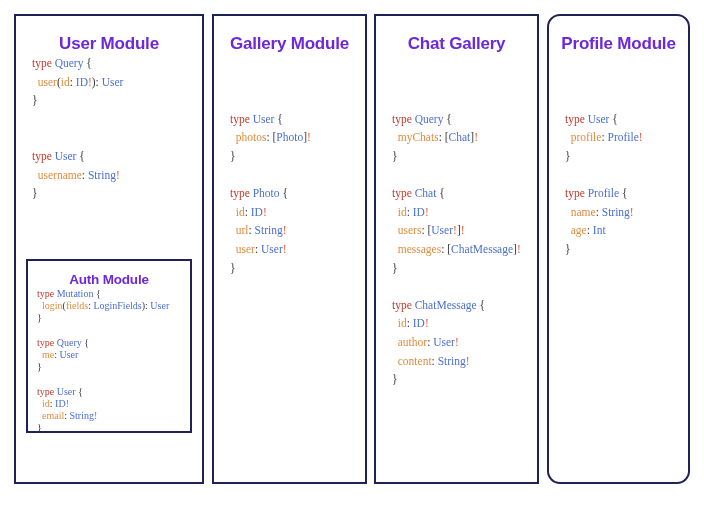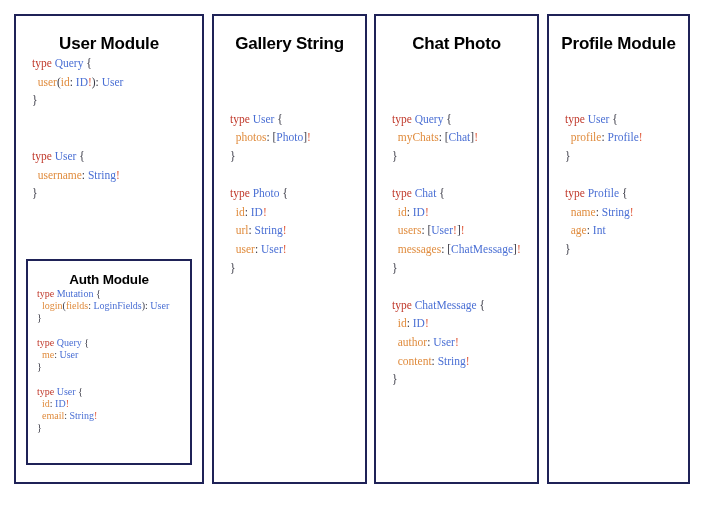--- a/index.html
+++ b/index.html
@@ -30,21 +30,21 @@
   }
 
   .module-card.nested {
     border-width: 2px;
   }
 
   .module-title {
     text-align: center;
     font-family: "Liberation Sans", sans-serif;
     font-weight: bold;
-    color: #000000;
+    color: #6d28d9;
     letter-spacing: -0.2px;
   }
 
   .card-title-lg {
     font-size: 17px;
     line-height: 20px;
     margin-top: 18px;
     margin-bottom: 0;
   }
 
@@ -74,50 +74,50 @@
   
   .t-kw    { color: #c0392b; }   
   .t-type  { color: #4a6fd4; }   
   .t-field { color: #e08c3e; }   
   .t-punct { color: #3a3a46; }   
   .t-bang  { color: #e05b3c; }   
   .t-brk   { color: #3a3a46; }   
 
   
   #card-user    { left: 14px;  top: 14px;  width: 190px; height: 470px; }
-  #card-auth    { left: 10px;  top: 243px; width: 166px; height: 206px; }
+  #card-auth    { left: 10px;  top: 243px; width: 166px; height: 174px; }
   #card-gallery { left: 212px; top: 14px;  width: 155px; height: 470px; }
   #card-chat    { left: 374px; top: 14px;  width: 165px; height: 470px; }
-  #card-profile { left: 547px; top: 14px;  width: 143px; height: 470px; }
+  #card-profile { left: 547px; top: 14px;  width: 143px; height: 470px; border-radius: 13px; }
 
   .code-pad-lg { padding: 0 0 0 16px; }
   .code-pad-sm { padding: 0 0 0 9px; }
 </style>
 </head>
 <body>
 
 <div id="board">
 
   <div class="module-card" id="card-user">
     <div class="module-title card-title-lg">User Module</div>
     <div class="code-block code-lg code-pad-lg"><div><span class="t-kw">type </span><span class="t-type">Query</span><span class="t-punct"> {</span></div><div><span class="t-punct">  </span><span class="t-field">user</span><span class="t-punct">(</span><span class="t-field">id</span><span class="t-punct">: </span><span class="t-type">ID</span><span class="t-bang">!</span><span class="t-punct">): </span><span class="t-type">User</span></div><div><span class="t-punct">}</span></div><div>&nbsp;</div><div>&nbsp;</div><div><span class="t-kw">type </span><span class="t-type">User</span><span class="t-punct"> {</span></div><div><span class="t-punct">  </span><span class="t-field">username</span><span class="t-punct">: </span><span class="t-type">String</span><span class="t-bang">!</span></div><div><span class="t-punct">}</span></div></div>
 
     <div class="module-card nested" id="card-auth">
       <div class="module-title card-title-sm">Auth Module</div>
       <div class="code-block code-sm code-pad-sm"><div><span class="t-kw">type </span><span class="t-type">Mutation</span><span class="t-punct"> {</span></div><div><span class="t-punct">  </span><span class="t-field">login</span><span class="t-punct">(</span><span class="t-field">fields</span><span class="t-punct">: </span><span class="t-type">LoginFields</span><span class="t-punct">): </span><span class="t-type">User</span></div><div><span class="t-punct">}</span></div><div>&nbsp;</div><div><span class="t-kw">type </span><span class="t-type">Query</span><span class="t-punct"> {</span></div><div><span class="t-punct">  </span><span class="t-field">me</span><span class="t-punct">: </span><span class="t-type">User</span></div><div><span class="t-punct">}</span></div><div>&nbsp;</div><div><span class="t-kw">type </span><span class="t-type">User</span><span class="t-punct"> {</span></div><div><span class="t-punct">  </span><span class="t-field">id</span><span class="t-punct">: </span><span class="t-type">ID</span><span class="t-bang">!</span></div><div><span class="t-punct">  </span><span class="t-field">email</span><span class="t-punct">: </span><span class="t-type">String</span><span class="t-bang">!</span></div><div><span class="t-punct">}</span></div></div>
     </div>
   </div>
 
   <div class="module-card" id="card-gallery">
-    <div class="module-title card-title-lg">Gallery String</div>
+    <div class="module-title card-title-lg">Gallery Module</div>
     <div class="code-block code-lg code-pad-lg"><div>&nbsp;</div><div>&nbsp;</div><div>&nbsp;</div><div><span class="t-kw">type </span><span class="t-type">User</span><span class="t-punct"> {</span></div><div><span class="t-punct">  </span><span class="t-field">photos</span><span class="t-punct">: </span><span class="t-brk">[</span><span class="t-type">Photo</span><span class="t-brk">]</span><span class="t-bang">!</span></div><div><span class="t-punct">}</span></div><div>&nbsp;</div><div><span class="t-kw">type </span><span class="t-type">Photo</span><span class="t-punct"> {</span></div><div><span class="t-punct">  </span><span class="t-field">id</span><span class="t-punct">: </span><span class="t-type">ID</span><span class="t-bang">!</span></div><div><span class="t-punct">  </span><span class="t-field">url</span><span class="t-punct">: </span><span class="t-type">String</span><span class="t-bang">!</span></div><div><span class="t-punct">  </span><span class="t-field">user</span><span class="t-punct">: </span><span class="t-type">User</span><span class="t-bang">!</span></div><div><span class="t-punct">}</span></div></div>
   </div>
 
   <div class="module-card" id="card-chat">
-    <div class="module-title card-title-lg">Chat Photo</div>
+    <div class="module-title card-title-lg">Chat Gallery</div>
     <div class="code-block code-lg code-pad-lg"><div>&nbsp;</div><div>&nbsp;</div><div>&nbsp;</div><div><span class="t-kw">type </span><span class="t-type">Query</span><span class="t-punct"> {</span></div><div><span class="t-punct">  </span><span class="t-field">myChats</span><span class="t-punct">: </span><span class="t-brk">[</span><span class="t-type">Chat</span><span class="t-brk">]</span><span class="t-bang">!</span></div><div><span class="t-punct">}</span></div><div>&nbsp;</div><div><span class="t-kw">type </span><span class="t-type">Chat</span><span class="t-punct"> {</span></div><div><span class="t-punct">  </span><span class="t-field">id</span><span class="t-punct">: </span><span class="t-type">ID</span><span class="t-bang">!</span></div><div><span class="t-punct">  </span><span class="t-field">users</span><span class="t-punct">: </span><span class="t-brk">[</span><span class="t-type">User</span><span class="t-bang">!</span><span class="t-brk">]</span><span class="t-bang">!</span></div><div><span class="t-punct">  </span><span class="t-field">messages</span><span class="t-punct">: </span><span class="t-brk">[</span><span class="t-type">ChatMessage</span><span class="t-brk">]</span><span class="t-bang">!</span></div><div><span class="t-punct">}</span></div><div>&nbsp;</div><div><span class="t-kw">type </span><span class="t-type">ChatMessage</span><span class="t-punct"> {</span></div><div><span class="t-punct">  </span><span class="t-field">id</span><span class="t-punct">: </span><span class="t-type">ID</span><span class="t-bang">!</span></div><div><span class="t-punct">  </span><span class="t-field">author</span><span class="t-punct">: </span><span class="t-type">User</span><span class="t-bang">!</span></div><div><span class="t-punct">  </span><span class="t-field">content</span><span class="t-punct">: </span><span class="t-type">String</span><span class="t-bang">!</span></div><div><span class="t-punct">}</span></div></div>
   </div>
 
   <div class="module-card" id="card-profile">
     <div class="module-title card-title-lg">Profile Module</div>
     <div class="code-block code-lg code-pad-lg"><div>&nbsp;</div><div>&nbsp;</div><div>&nbsp;</div><div><span class="t-kw">type </span><span class="t-type">User</span><span class="t-punct"> {</span></div><div><span class="t-punct">  </span><span class="t-field">profile</span><span class="t-punct">: </span><span class="t-type">Profile</span><span class="t-bang">!</span></div><div><span class="t-punct">}</span></div><div>&nbsp;</div><div><span class="t-kw">type </span><span class="t-type">Profile</span><span class="t-punct"> {</span></div><div><span class="t-punct">  </span><span class="t-field">name</span><span class="t-punct">: </span><span class="t-type">String</span><span class="t-bang">!</span></div><div><span class="t-punct">  </span><span class="t-field">age</span><span class="t-punct">: </span><span class="t-type">Int</span></div><div><span class="t-punct">}</span></div></div>
   </div>
 
 </div>
 

